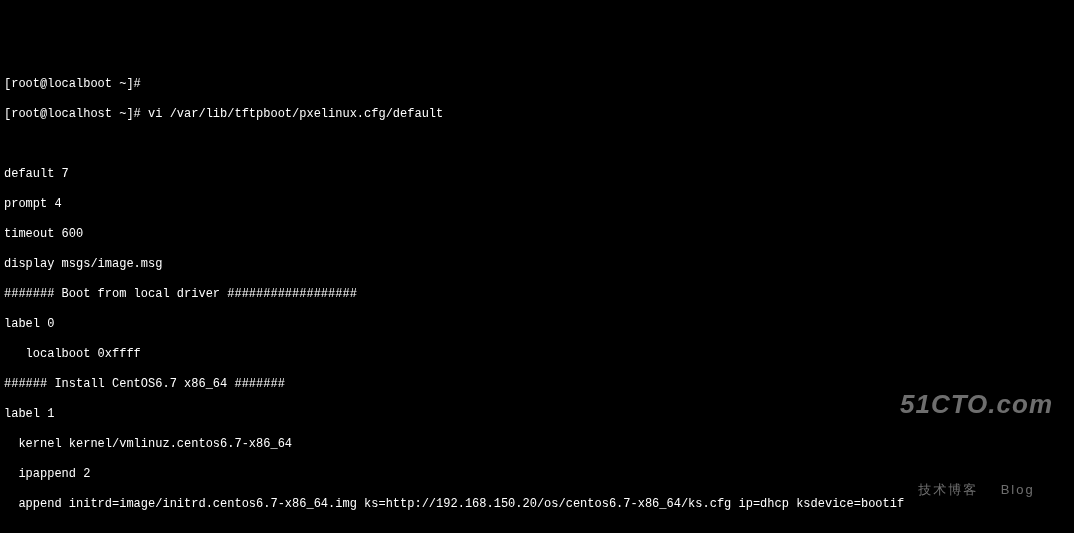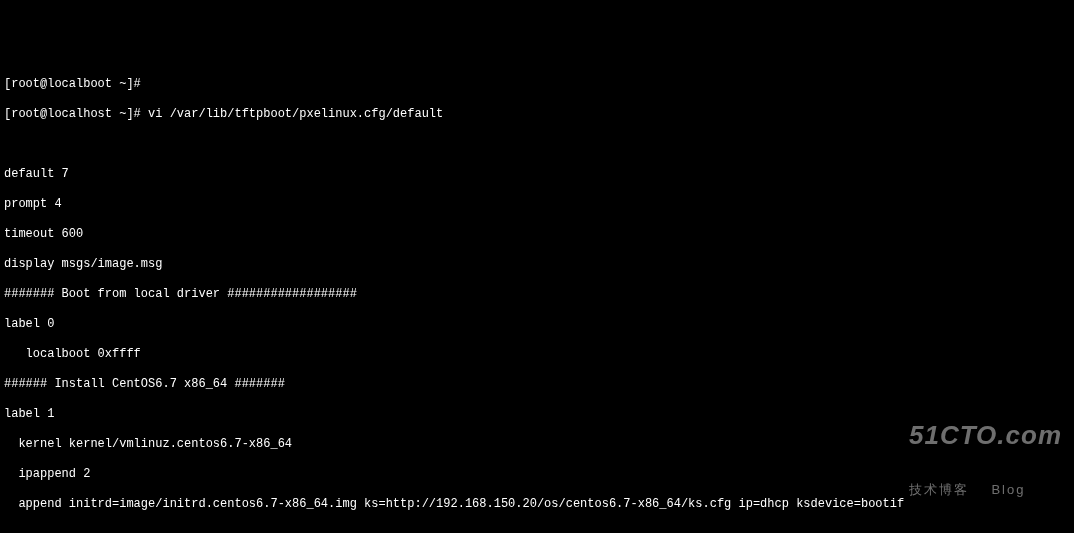--- a/index.html
+++ b/index.html
@@ -18,36 +18,37 @@
       width: 1074px;
       height: 533px;
       position: relative;
       padding: 2px 4px;
     }
     .terminal {
       position: relative;
     }
     .watermark {
       position: absolute;
-      right: 12px;
+      right: 21px;
       bottom: 20px;
       color: rgba(200,200,200,0.55);
       font-family: Arial, sans-serif;
-      text-align: left;
+      text-align: center;
       pointer-events: none;
     }
     .watermark .big {
       font-size: 26px;
       font-weight: bold;
       font-style: italic;
       letter-spacing: 1px;
     }
     .watermark .small {
       font-size: 13px;
       letter-spacing: 2px;
+      margin-top: 31px;
     }
   </style>
 </head>
 <body>
 
 
 
 <div class="terminal">
 <span>[root@localboot ~]#</span>
 

